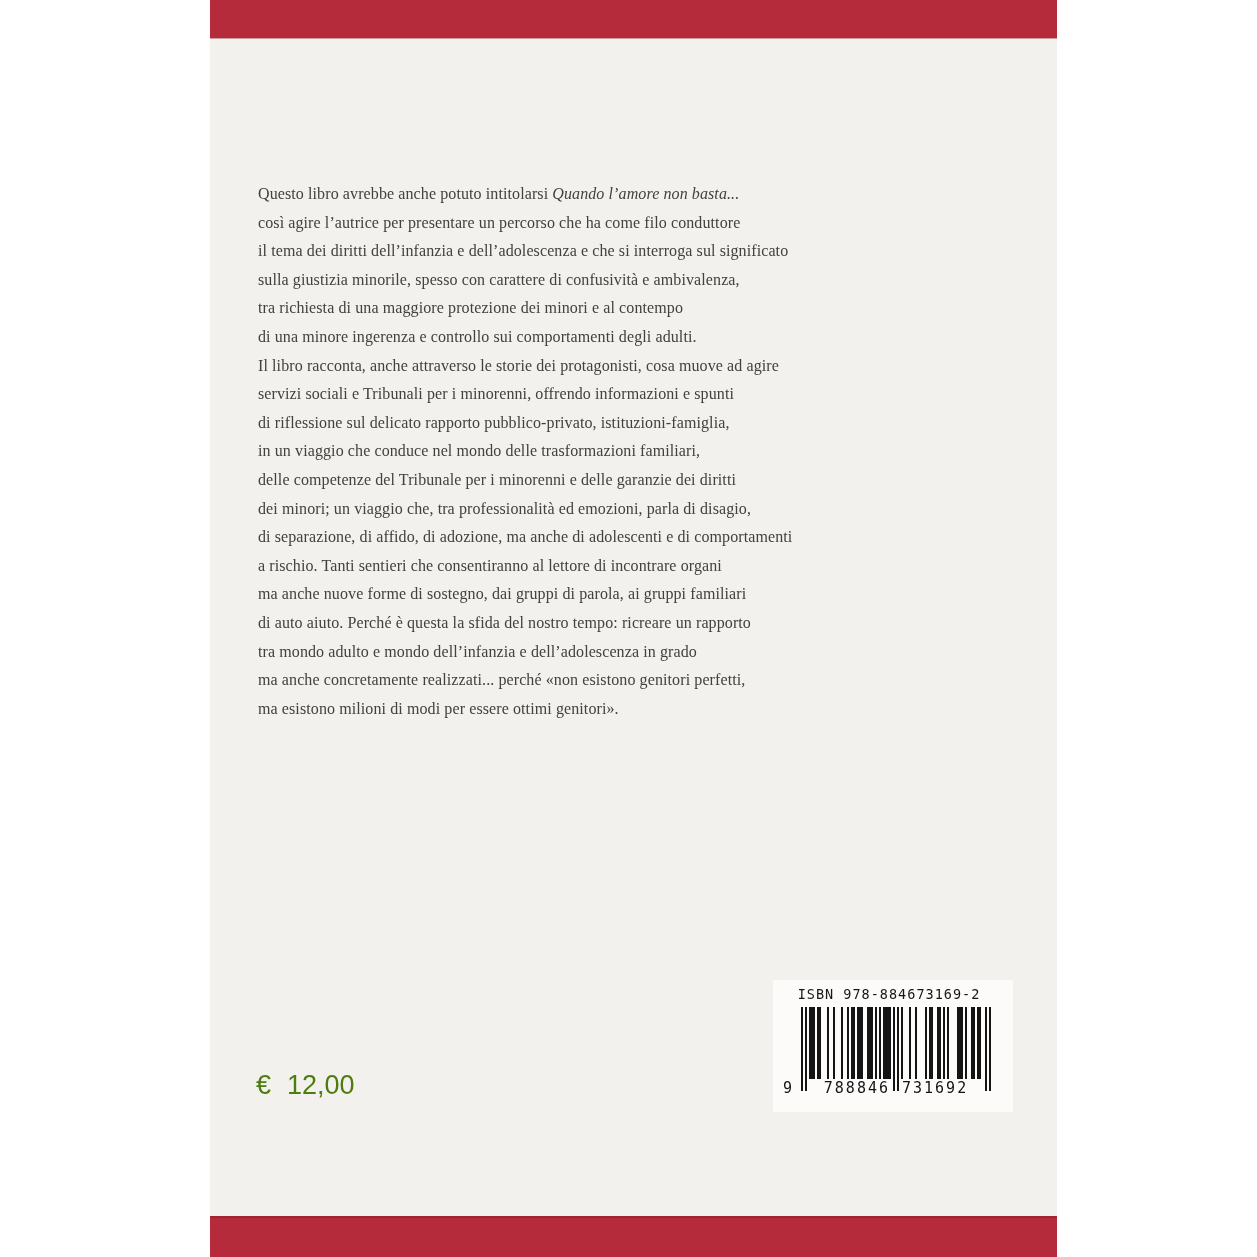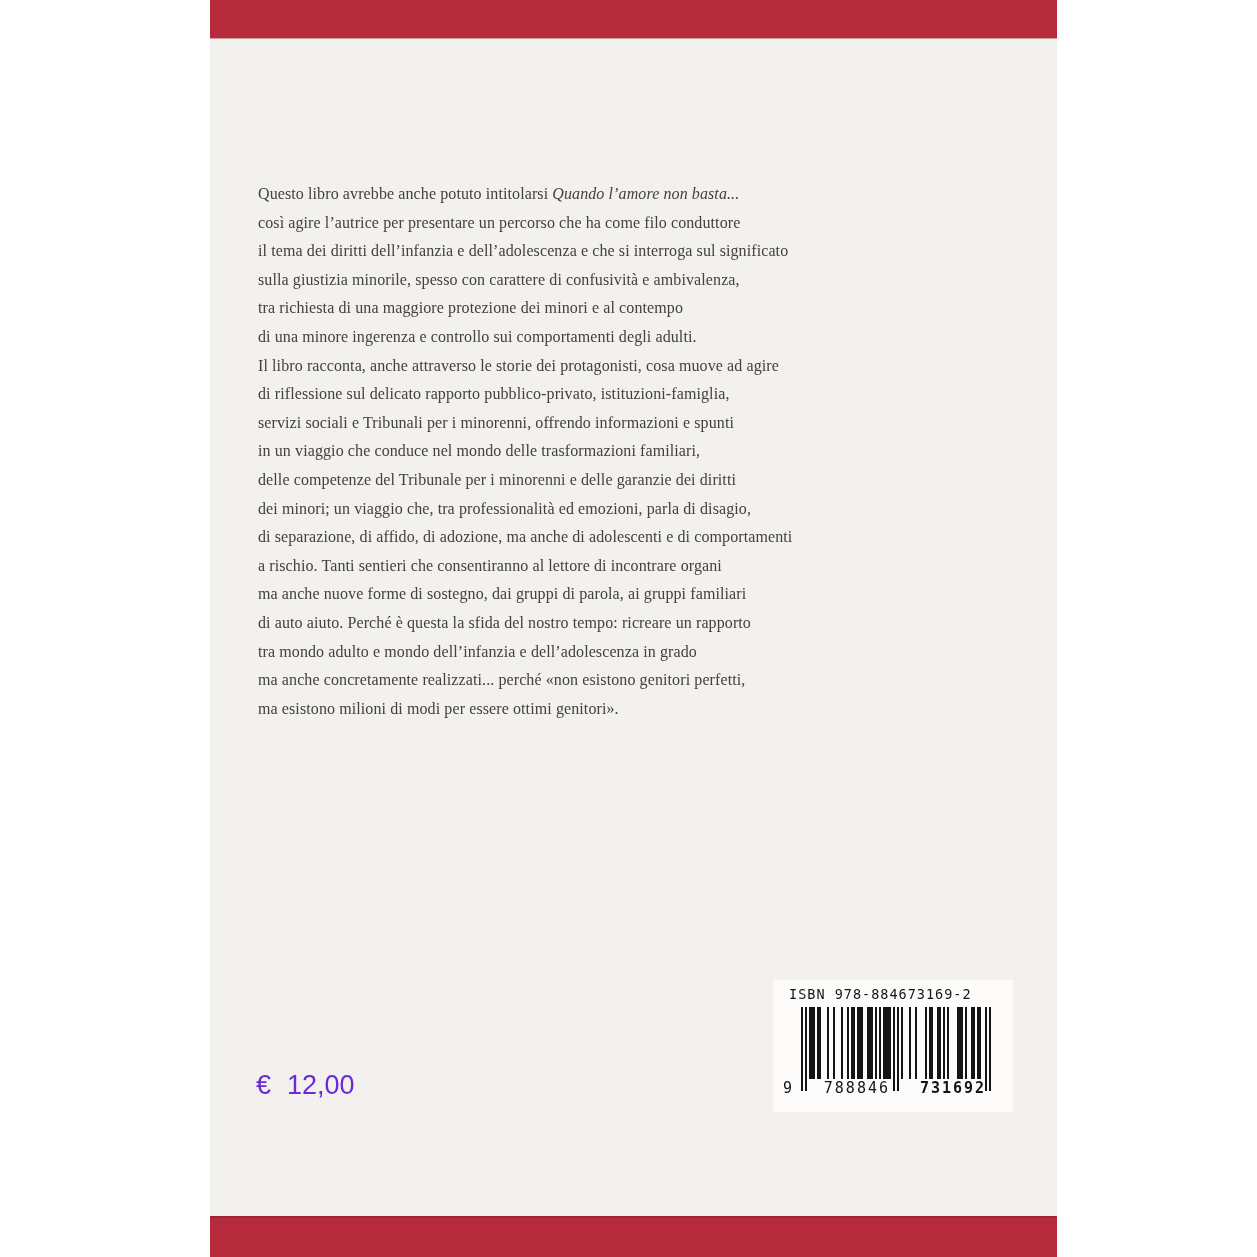--- a/index.html
+++ b/index.html
@@ -25,61 +25,61 @@
     white-space:nowrap;letter-spacing:0.1px;margin-top:32px;
   }
   .blurb .line{height:28.6px;}
   .ital{font-style:italic;}
 
   .barcode-box{
     position:absolute;left:563px;top:980px;width:240px;height:132px;
     background:#fcfbfa;
   }
   .isbn-label{
-    position:absolute;top:6px;left:16px;width:200px;text-align:left;
+    position:absolute;top:6px;left:16px;width:200px;text-align:center;
     font-family:"DejaVu Sans Mono",monospace;font-size:13.5px;
     letter-spacing:1px;color:#161616;
   }
   .bars{
     position:absolute;left:28px;top:27px;font-size:0;white-space:nowrap;
   }
   .mod{display:inline-block;width:2px;height:72px;vertical-align:top;}
   .mod.on{background:#141414;}
   .mod.guard{height:84px;}
   .digits{
     position:absolute;left:28px;top:99px;width:190px;height:20px;
     font-family:"DejaVu Sans Mono",monospace;font-size:15px;color:#141414;
   }
   .d0{position:absolute;left:-18px;}
   .d1{position:absolute;left:7px;width:82px;text-align:right;letter-spacing:2px;}
-  .d2{position:absolute;left:111px;width:82px;text-align:center;letter-spacing:2px;font-weight:bold;}
+  .d2{position:absolute;left:101px;width:82px;text-align:left;letter-spacing:2px;}
 
   .price{
     position:absolute;left:46px;top:1070px;
-    font-family:"Liberation Sans",sans-serif;font-size:27px;color:#6d28d9;
+    font-family:"Liberation Sans",sans-serif;font-size:27px;color:#4d7c0f;
   }
   .price .cur{margin-right:16px;}
 </style>
 </head>
 <body>
 
 <div class="cover">
   <div class="band-top"></div>
   <div class="band-bottom"></div>
 
   <div class="blurb">
     <div class="line"><span>Questo libro avrebbe anche potuto intitolarsi </span><span class="ital">Quando l’amore non basta...</span></div>
     <div class="line">così agire l’autrice per presentare un percorso che ha come filo conduttore</div>
     <div class="line">il tema dei diritti dell’infanzia e dell’adolescenza e che si interroga sul significato</div>
     <div class="line">sulla giustizia minorile, spesso con carattere di confusività e ambivalenza,</div>
     <div class="line">tra richiesta di una maggiore protezione dei minori e al contempo</div>
     <div class="line">di una minore ingerenza e controllo sui comportamenti degli adulti.</div>
     <div class="line">Il libro racconta, anche attraverso le storie dei protagonisti, cosa muove ad agire</div>
+    <div class="line">servizi sociali e Tribunali per i minorenni, offrendo informazioni e spunti</div>
     <div class="line">di riflessione sul delicato rapporto pubblico-privato, istituzioni-famiglia,</div>
-    <div class="line">servizi sociali e Tribunali per i minorenni, offrendo informazioni e spunti</div>
     <div class="line">in un viaggio che conduce nel mondo delle trasformazioni familiari,</div>
     <div class="line">delle competenze del Tribunale per i minorenni e delle garanzie dei diritti</div>
     <div class="line">dei minori; un viaggio che, tra professionalità ed emozioni, parla di disagio,</div>
     <div class="line">di separazione, di affido, di adozione, ma anche di adolescenti e di comportamenti</div>
     <div class="line">a rischio. Tanti sentieri che consentiranno al lettore di incontrare organi</div>
     <div class="line">ma anche nuove forme di sostegno, dai gruppi di parola, ai gruppi familiari</div>
     <div class="line">di auto aiuto. Perché è questa la sfida del nostro tempo: ricreare un rapporto</div>
     <div class="line">tra mondo adulto e mondo dell’infanzia e dell’adolescenza in grado</div>
     <div class="line">ma anche concretamente realizzati... perché «non esistono genitori perfetti,</div>
     <div class="line">ma esistono milioni di modi per essere ottimi genitori».</div>

